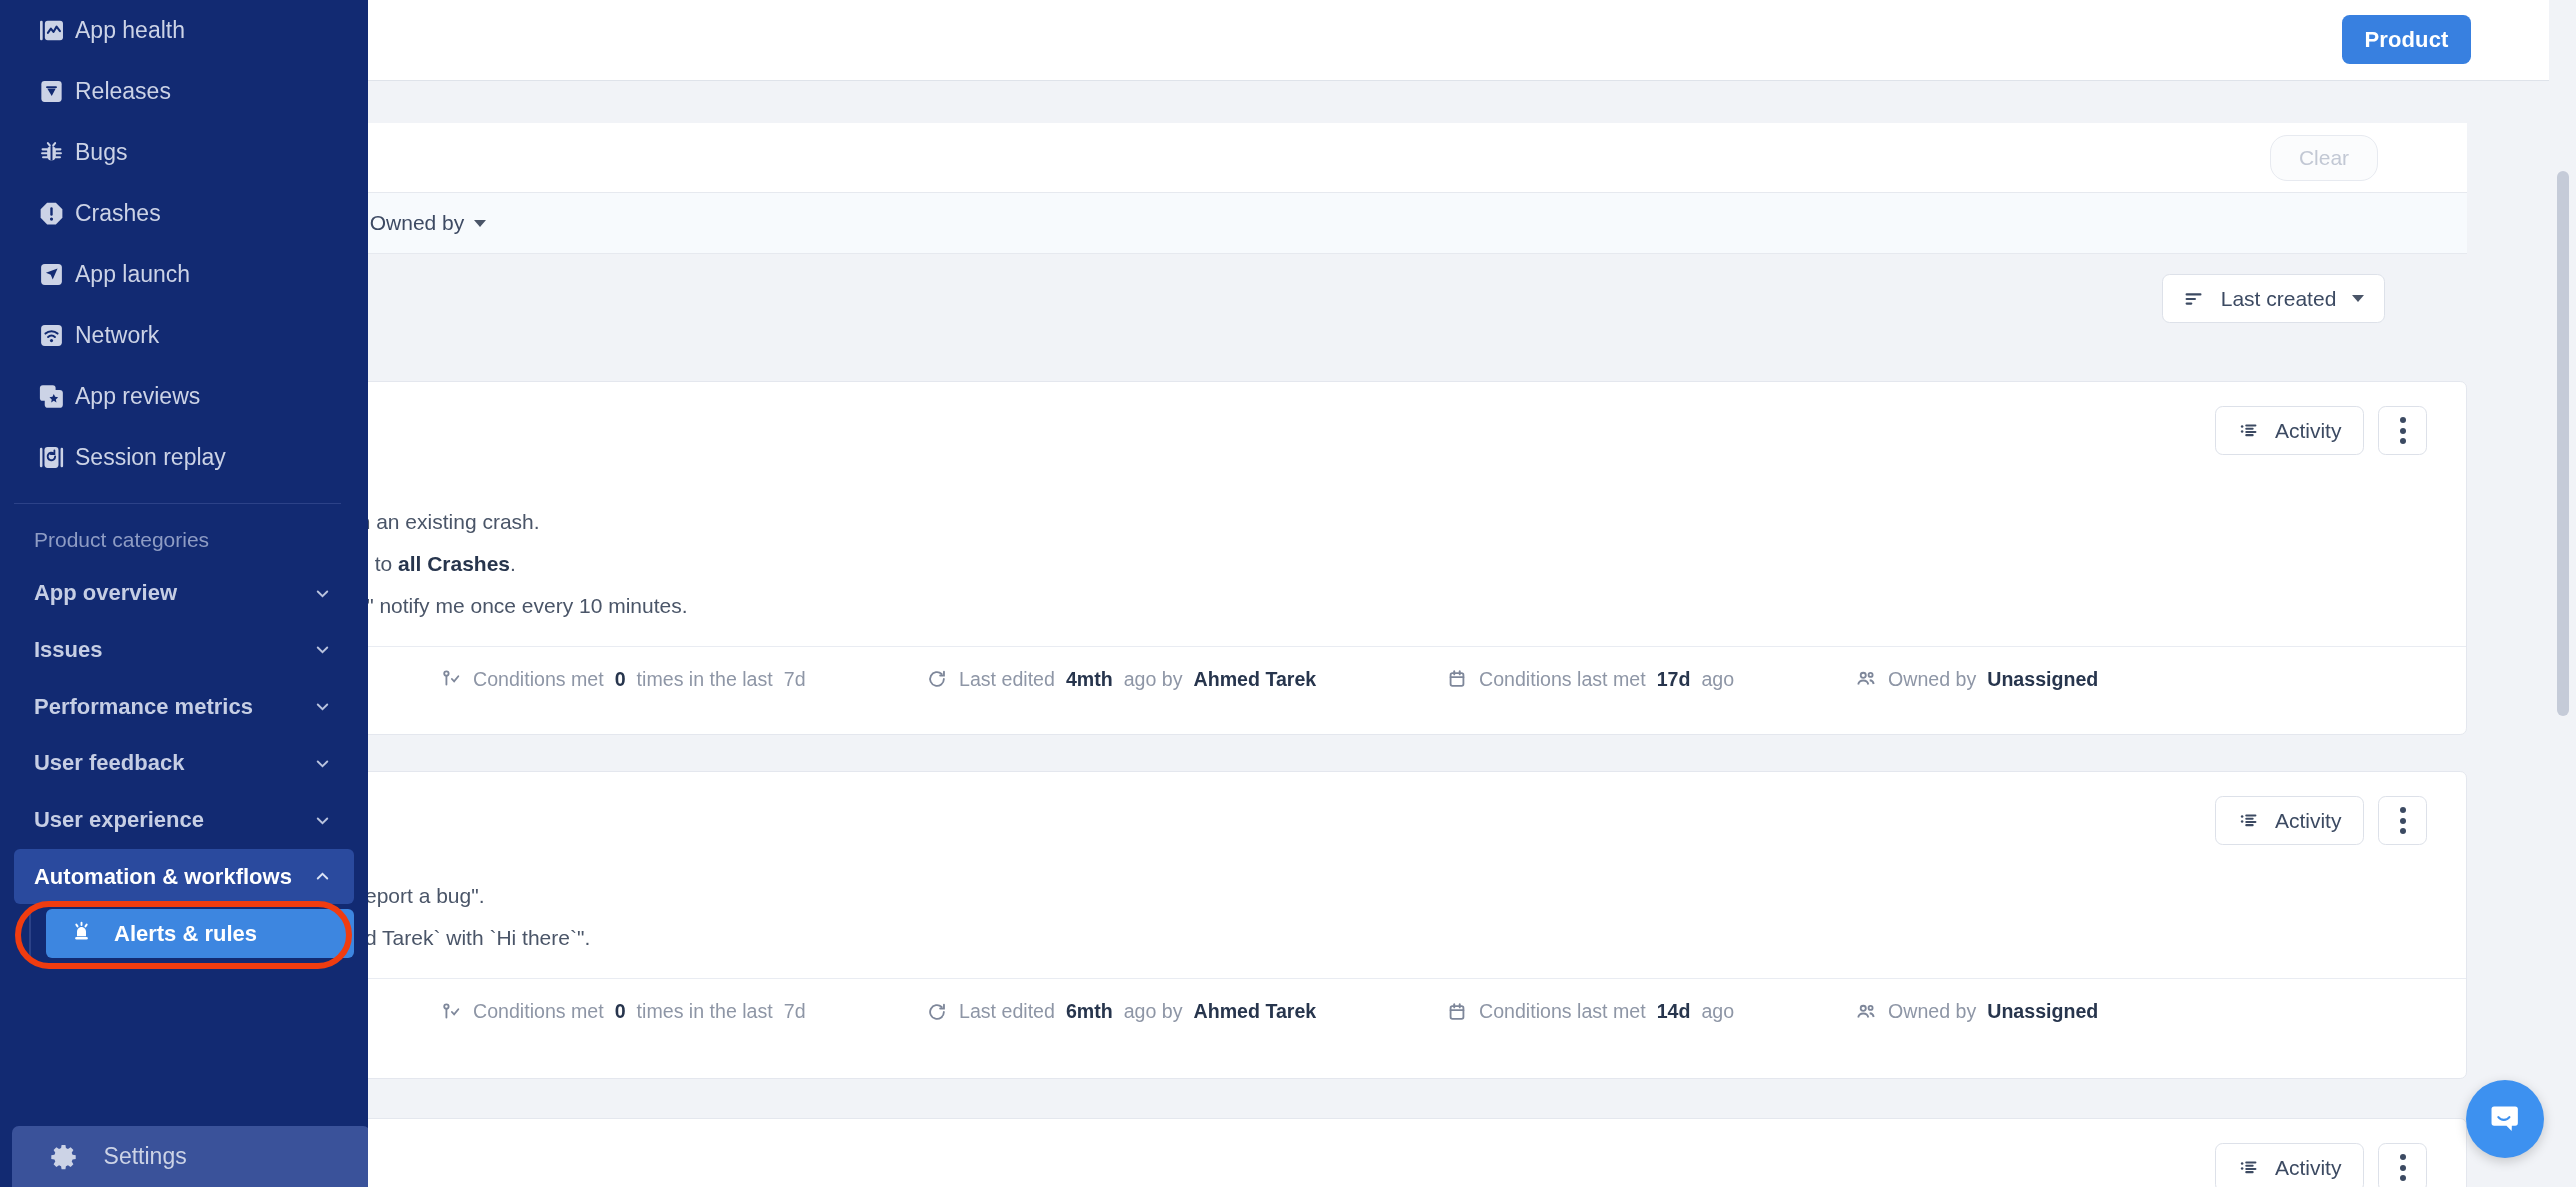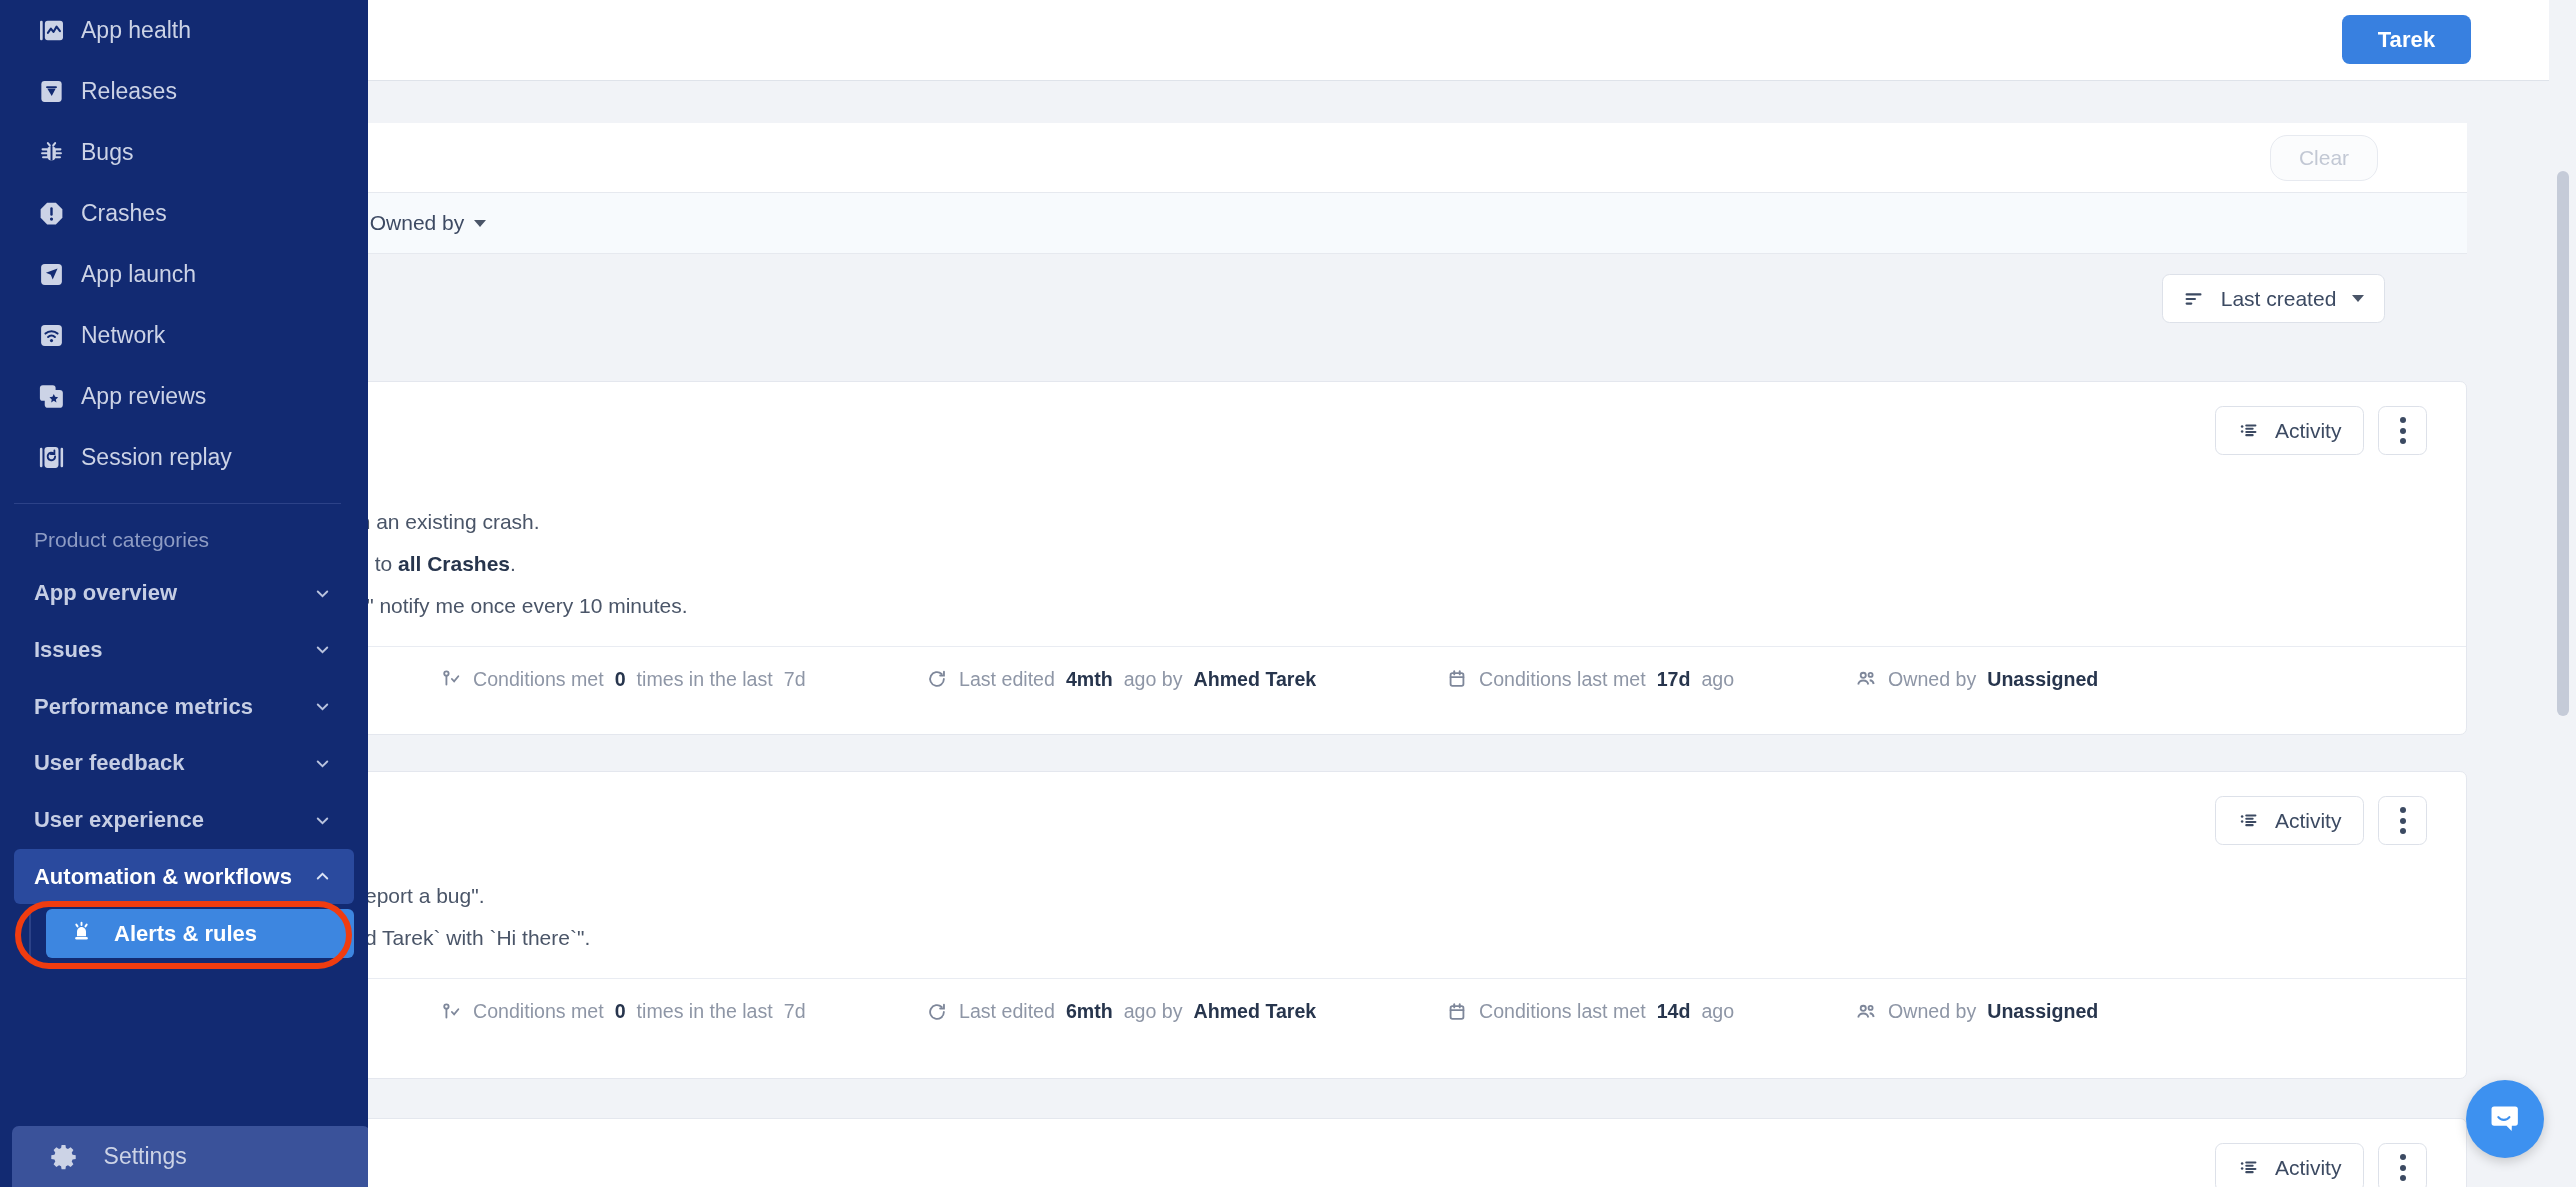--- a/index.html
+++ b/index.html
@@ -206,21 +206,21 @@
   #sidebar {
     position: absolute; left: 0; top: 0;
     width: 368px; height: 1187px;
     background: #122a72;
     z-index: 20;
     overflow: hidden;
   }
   .nav-item {
     height: 61px;
     display: flex; align-items: center;
-    padding-left: 37px; gap: 15px;
+    padding-left: 37px; gap: 9px;
     color: #ccd3e6; font-size: 23px;
     font-family: "Liberation Sans", sans-serif;
     cursor: pointer;
   }
   .nav-ico { width: 29px; height: 29px; flex: 0 0 29px; color: #ccd3e6; }
   .sb-divider {
     height: 0.9px; background: #2c4288;
     margin: 15.3px 27px 0 13.6px;
   }
   .sb-section-label {
@@ -283,21 +283,21 @@
   }
 </style>
 </head>
 <body>
 
 <div id="app">
 
   <div id="main">
 
     <div class="topbar">
-      <button class="create-btn">Tarek</button>
+      <button class="create-btn">Product</button>
     </div>
 
     <div class="grey-band"></div>
 
     <div class="search-row">
       <input class="search-input" type="text" placeholder="Search by alert or rule name" style="">
       <div class="clear-btn">Clear</div>
     </div>
 
     <div class="filter-row">

